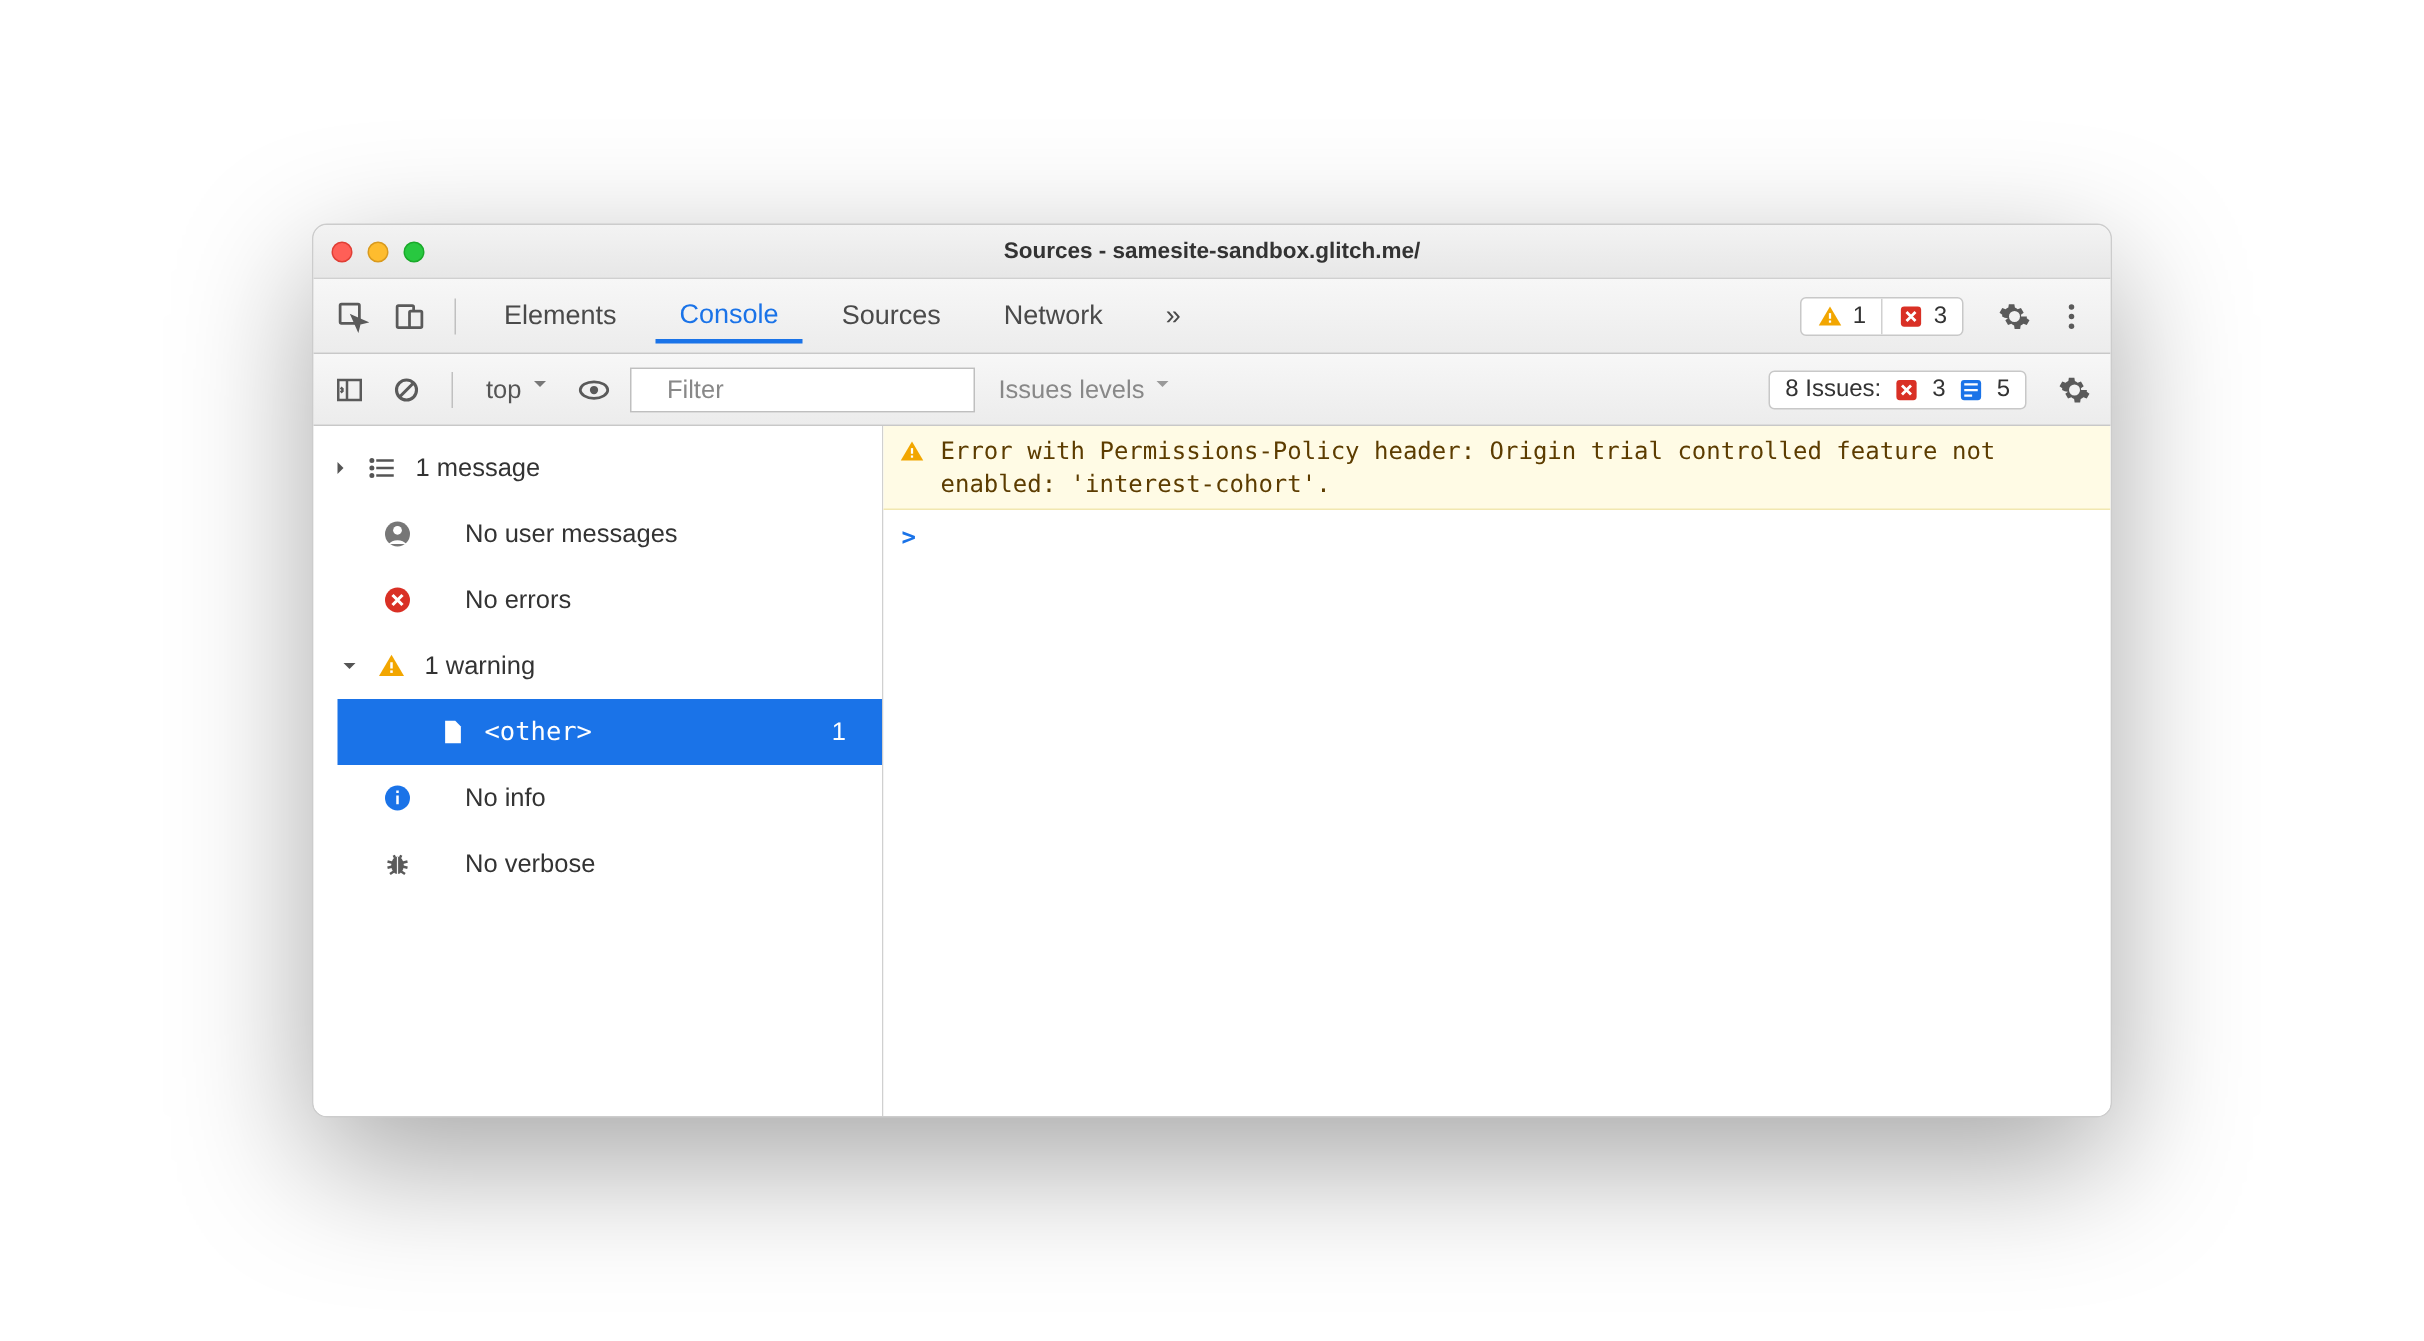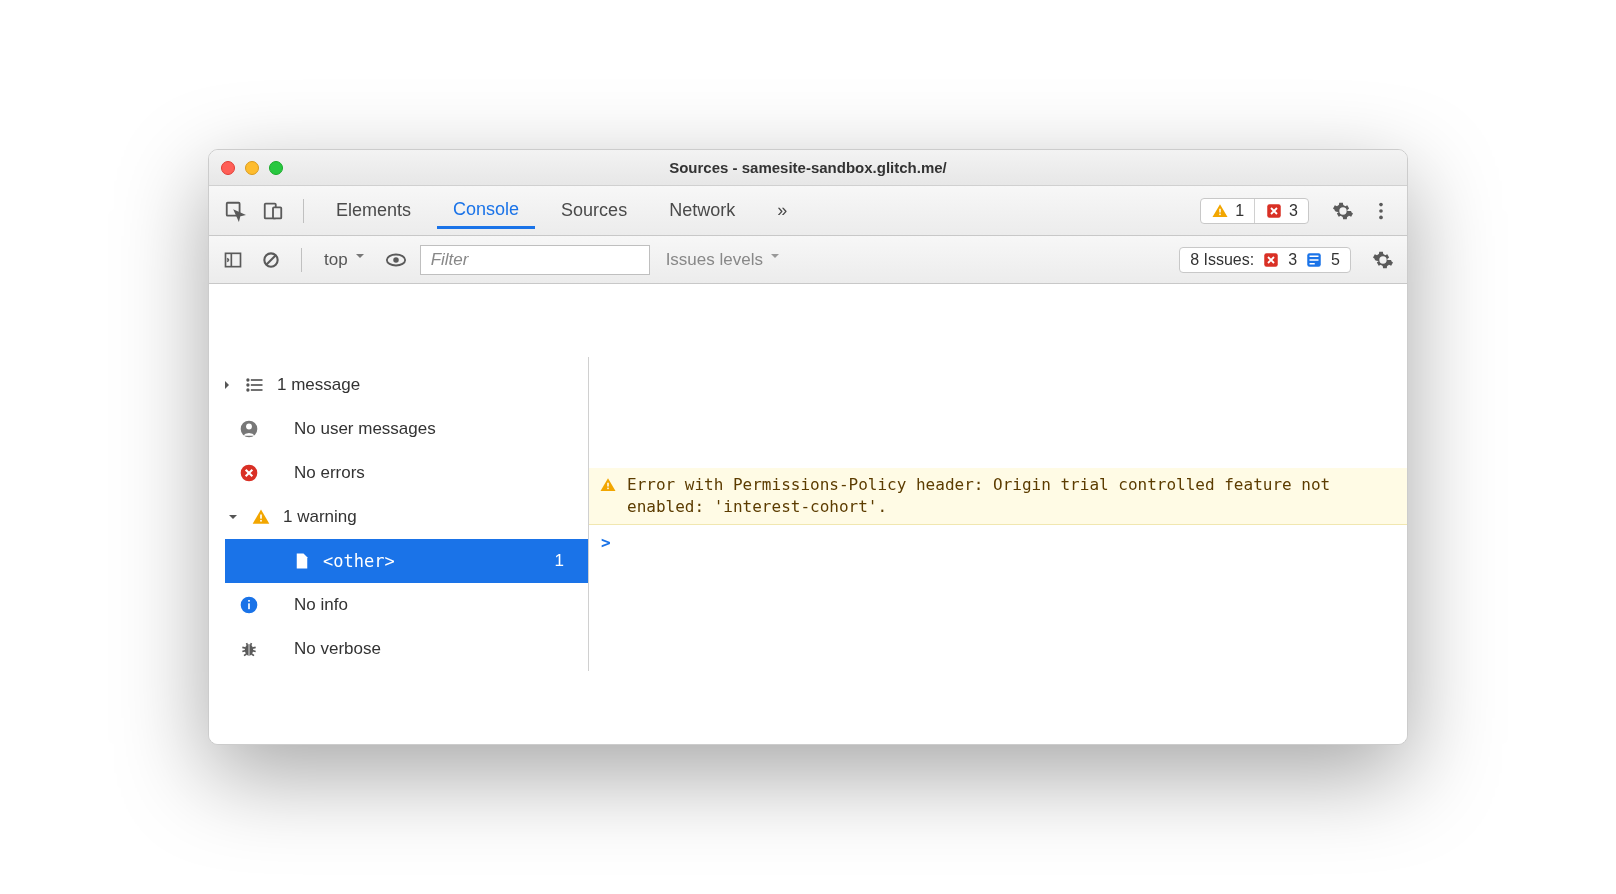--- a/index.html
+++ b/index.html
@@ -59,29 +59,29 @@
   background: linear-gradient(#f7f7f7,#ececec);
   border-bottom: 1px solid #c8c8c8;
   display:flex;
   align-items:center;
   padding: 0 10px;
   gap: 10px;
   font-size: 17px;
   color:#555;
 }
 .dd { display:flex; align-items:flex-start; gap:6px; color:#555; padding:0 6px;}
-.filterInput { width:230px; height:30px; border:1px solid #bfbfbf; background:#fff; padding:2px 10px; font-size:17px; color:#1d4ed8;font-style:italic; }
+.filterInput { width:230px; height:30px; border:1px solid #bfbfbf; background:#fff; padding:2px 24px; font-size:17px; color:#1d4ed8; }
 .filterInput::placeholder{color:#888;}
 .issuesBtn { display:flex; align-items:center; gap:8px; border:1px solid #c8c8c8; border-radius:4px; background:#fff; padding:3px 10px; font-size:16px; color:#333; }
-.body { display:flex; background:#fff; height: 460px; align-items: center; }
+.body { display:flex; background:#fff; height: 460px; }
 .sidebar { width: 380px; border-right:1px solid #d0d0d0; background:#fff; font-size:17px; color:#333; padding-top:6px;}
 .srow { display:flex; align-items:center; height:44px; gap:12px; padding: 0 10px 0 12px; }
 .srow.selected { background:#1a73e8; color:#fff; }
 .srow .cnt { margin-left:auto; padding-right:14px; }
-.srow.ind1 { padding-left: 30px; gap: 35px; }
+.srow.ind1 { padding-left: 46px; gap: 35px; }
 .srow.ind2 { padding-left: 68px; margin-left: 16px; }
 .console { flex:1; background:#fff; font-family: Menlo, Consolas, monospace; font-size:16px; color:#303030; }
 .warnRow { background:#fffbe5; border-bottom:1px solid #f1e7b0; padding:6px 10px; display:flex; align-items:flex-start; gap:10px; color:#5c3c00; }
 .warnRow .msg { line-height:1.35; white-space:pre-wrap; }
 .prompt { padding:8px 12px; color:#1a73e8; font-weight:700; }
 svg { display:block; }
 .mono { font-family: Menlo, Consolas, monospace; }
 </style>
 </head>
 <body>

